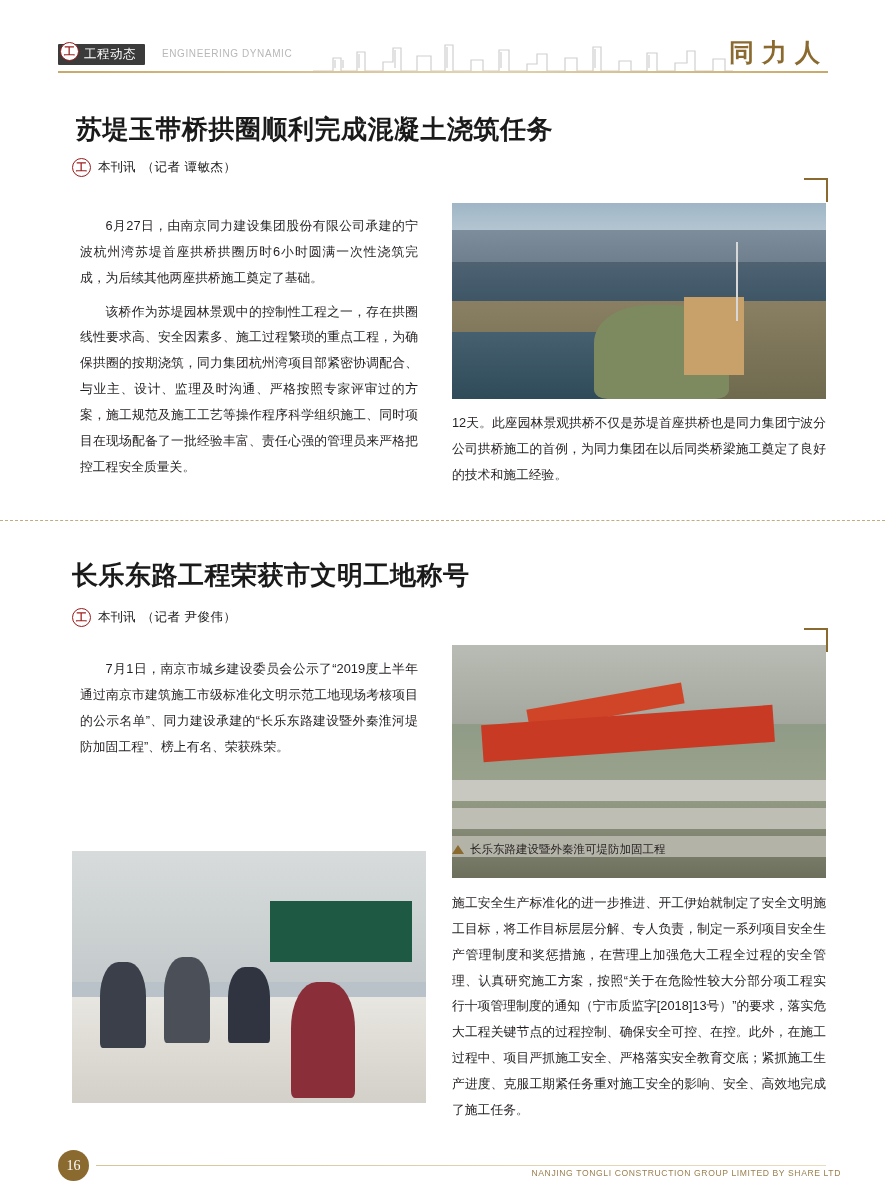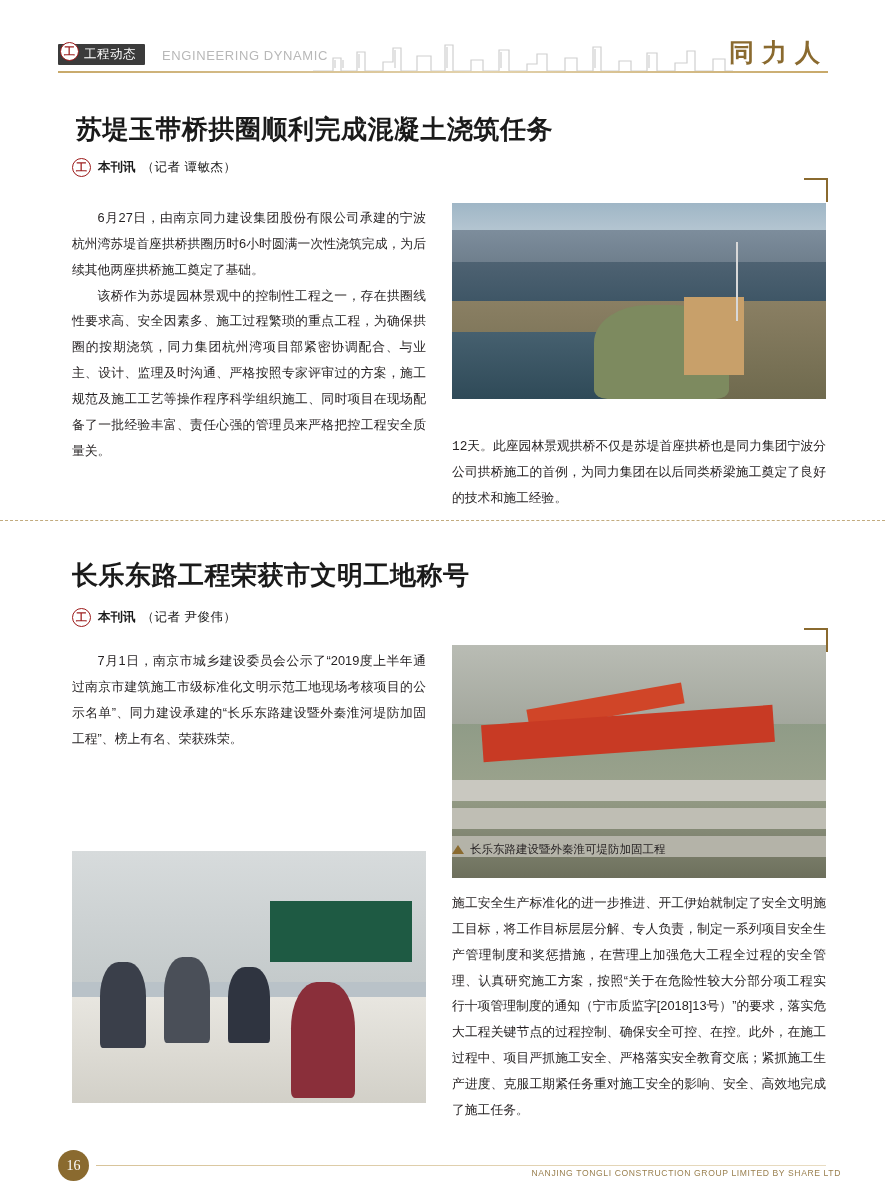--- a/index.html
+++ b/index.html
@@ -61,21 +61,21 @@
     font-size: 11px;
     font-weight: bold;
     line-height: 1;
     font-family: "Liberation Serif", serif;
   }
   .hdr-en {
     position: absolute;
     left: 104px;
     top: 8px;
     color: #b8b8b8;
-    font-size: 13px;
+    font-size: 10px;
     letter-spacing: 0.6px;
   }
   .skyline {
     position: absolute;
     left: 255px;
     top: 0px;
     width: 420px;
     height: 32px;
   }
   .hdr-rule {
@@ -125,21 +125,21 @@
     justify-content: center;
   }
   .byline .dot .mark {
     color: #9c1a1a;
     font-size: 11px;
     font-weight: bold;
     line-height: 1;
     font-family: "Liberation Serif", serif;
   }
   .byline b {
-    font-weight: bold;
+    font-weight: normal;
     margin-right: 6px;
   }
   .byline .meta {
     font-weight: normal;
     letter-spacing: 0.5px;
   }
 
   .corner {
     position: absolute;
     width: 22px;
@@ -152,21 +152,21 @@
 
   .body-text {
     position: absolute;
     font-size: 12.8px;
     line-height: 2.02;
     color: #231f20;
     text-align: justify;
     text-justify: inter-ideograph;
   }
   .body-text p {
-    margin: 0;
+    margin: 8px;
     text-indent: 2em;
   }
 
   .photo {
     position: absolute;
     background: #b9c2c8;
     overflow: hidden;
   }
   .caption {
     position: absolute;
@@ -324,21 +324,21 @@
     <div class="p-sky"></div>
       <div class="p-city"></div>
       <div class="p-water"></div>
     <div class="p-ground"></div>
       <div class="p-water2"></div>
       <div class="p-island"></div>
     <div class="p-pier"></div>
       <div class="p-crane"></div>
   </div>
 
-  <div class="caption" style="left:452px; top:434px; width:374px;font-family:Liberation Mono, monospace;">12天。此座园林景观拱桥不仅是苏堤首座拱桥也是同力集团宁波分公司拱桥施工的首例，为同力集团在以后同类桥梁施工奠定了良好的技术和施工经验。</div>
+  <div class="caption" style="left:452px; top:410px; width:374px;">12天。此座园林景观拱桥不仅是苏堤首座拱桥也是同力集团宁波分公司拱桥施工的首例，为同力集团在以后同类桥梁施工奠定了良好的技术和施工经验。</div>
 
   <div class="divider-dashed" style="top:520px;"></div>
 
   <h1 class="article-title" style="left:72px; top:558px; margin:0;">长乐东路工程荣获市文明工地称号</h1>
 
   <div class="byline" style="left:72px; top:608px;">
     <span class="dot">
       <span class="mark">工</span>
     </span>
     <b>本刊讯</b>

